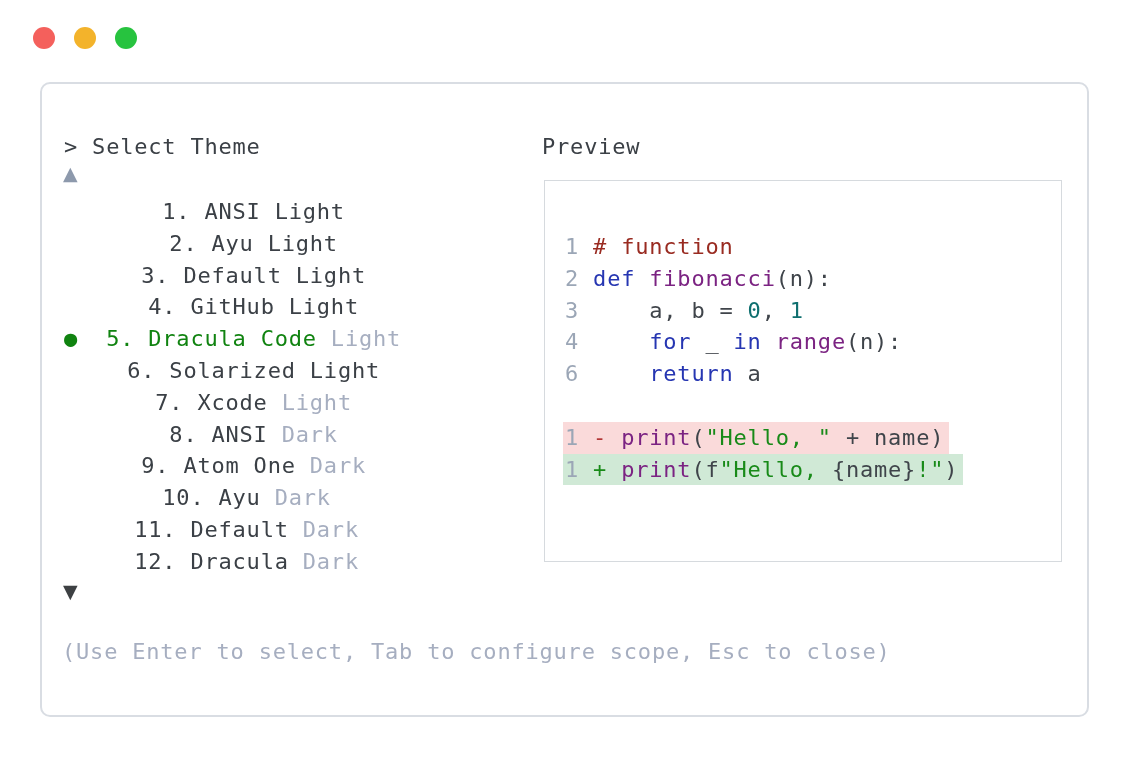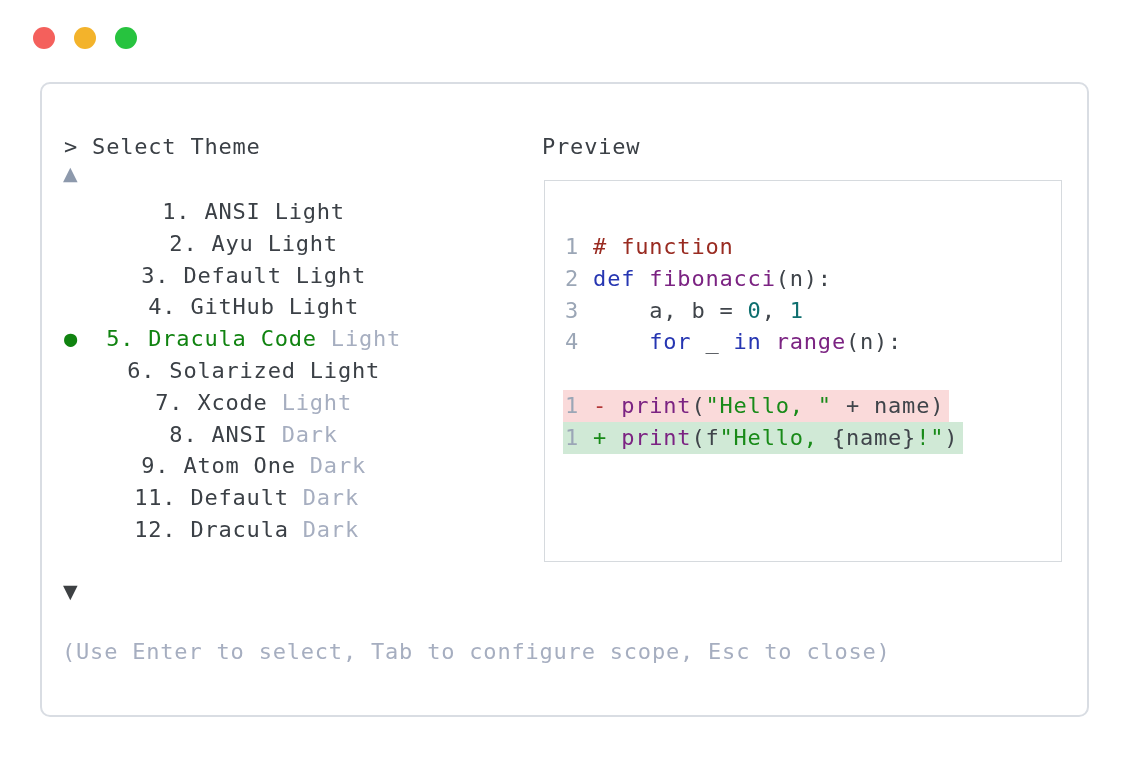--- a/index.html
+++ b/index.html
@@ -69,32 +69,34 @@
   <div class="list">
       <div class="list-row"><span class="bullet">  </span><span class="norm"> 1. </span><span class="norm">ANSI Light</span></div>
       <div class="list-row"><span class="bullet">  </span><span class="norm"> 2. </span><span class="norm">Ayu Light</span></div>
       <div class="list-row"><span class="bullet">  </span><span class="norm"> 3. </span><span class="norm">Default Light</span></div>
       <div class="list-row"><span class="bullet">  </span><span class="norm"> 4. </span><span class="norm">GitHub Light</span></div>
       <div class="list-row"><span class="bullet">● </span><span class="sel"> 5. </span><span class="sel">Dracula Code</span><span class="muted"> Light</span></div>
       <div class="list-row"><span class="bullet">  </span><span class="norm"> 6. </span><span class="norm">Solarized Light</span></div>
       <div class="list-row"><span class="bullet">  </span><span class="norm"> 7. </span><span class="norm">Xcode</span><span class="muted"> Light</span></div>
       <div class="list-row"><span class="bullet">  </span><span class="norm"> 8. </span><span class="norm">ANSI</span><span class="muted"> Dark</span></div>
       <div class="list-row"><span class="bullet">  </span><span class="norm"> 9. </span><span class="norm">Atom One</span><span class="muted"> Dark</span></div>
+      <div class="list-row"><span class="bullet">  </span><span class="norm">10. </span><span class="norm">Ayu</span><span class="muted"> Dark</span></div>
       <div class="list-row"><span class="bullet">  </span><span class="norm">11. </span><span class="norm">Default</span><span class="muted"> Dark</span></div>
       <div class="list-row"><span class="bullet">  </span><span class="norm">12. </span><span class="norm">Dracula</span><span class="muted"> Dark</span></div>
     </div>
 
   <div class="scroll-down">▼</div>
 
   <div class="help">(Use Enter to select, Tab to configure scope, Esc to close)</div>
 
   <div class="preview-box">
     <div class="code">
         <div class="code-row"><span><span class="lineno">1 </span><span class="tok-comment"># function</span></span></div>
         <div class="code-row"><span><span class="lineno">2 </span><span class="tok-keyword">def</span><span class="tok-plain"> </span><span class="tok-type">fibonacci</span><span class="tok-plain">(n):</span></span></div>
         <div class="code-row"><span><span class="lineno">3 </span><span class="tok-plain">    a, b = </span><span class="tok-literal">0</span><span class="tok-plain">, </span><span class="tok-literal">1</span></span></div>
         <div class="code-row"><span><span class="lineno">4 </span><span class="tok-plain">    </span><span class="tok-keyword">for</span><span class="tok-plain"> _ </span><span class="tok-keyword">in</span><span class="tok-plain"> </span><span class="tok-type">range</span><span class="tok-plain">(n):</span></span></div>
+        <div class="code-row"><span><span class="lineno">6 </span><span class="tok-plain">    </span><span class="tok-keyword">return</span><span class="tok-plain"> a</span></span></div>
         <div class="code-row"></div>
         <div class="code-row"><span class="diff-bg removed"><span class="lineno">1 </span><span class="tok-removed">- </span><span class="tok-type">print</span><span class="tok-plain">(</span><span class="tok-string">"Hello, "</span><span class="tok-plain"> + name)</span></span></div>
         <div class="code-row"><span class="diff-bg added"><span class="lineno">1 </span><span class="tok-added">+ </span><span class="tok-type">print</span><span class="tok-plain">(f</span><span class="tok-string">"Hello, </span><span class="tok-plain">{name}</span><span class="tok-string">!"</span><span class="tok-plain">)</span></span></div>
       </div>
   </div>
 </div>
 
 </body></html>

